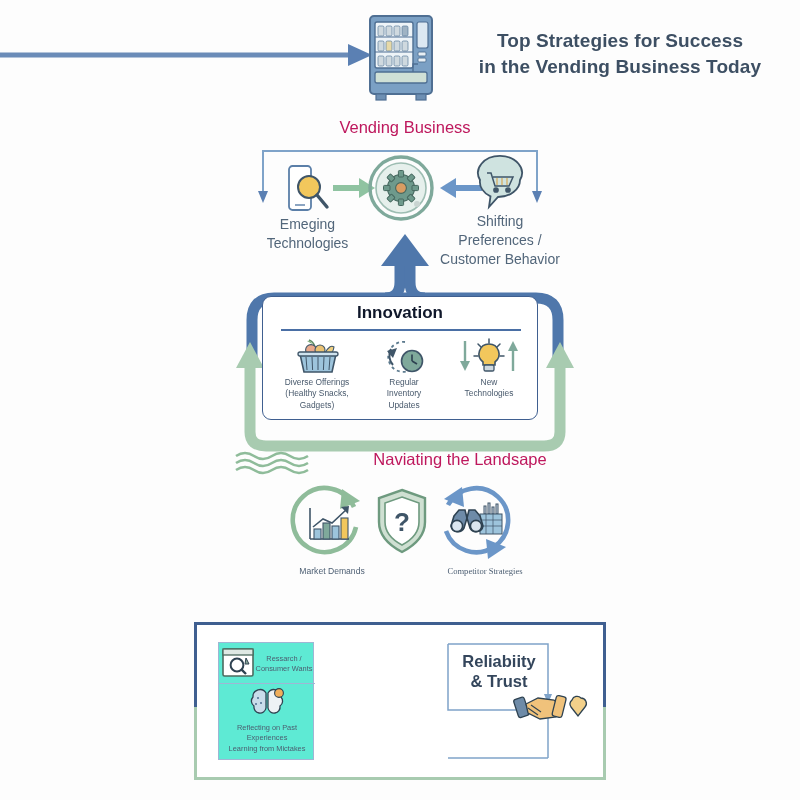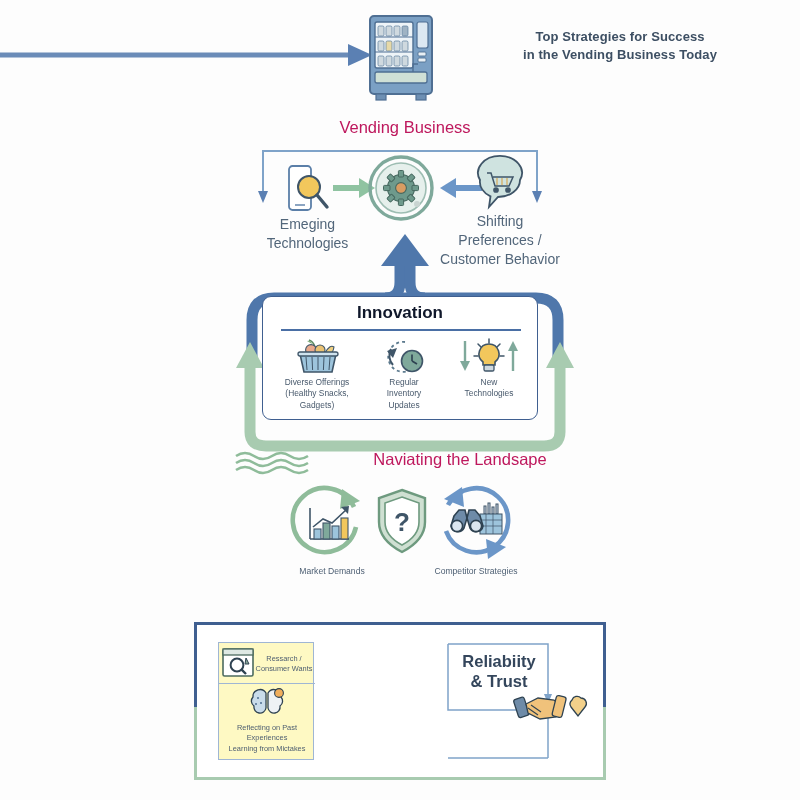--- a/index.html
+++ b/index.html
@@ -11,21 +11,21 @@
     overflow:hidden;
     position:relative;
   }
   .stage{position:absolute;inset:0;}
   .abs{position:absolute;}
 
   
   #header-row{left:0;top:0;width:800px;height:110px;}
   #headline{
     left:470px;top:28px;width:300px;
-    font-size:13px;font-weight:bold;line-height:1.35;
+    font-size:19px;font-weight:bold;line-height:1.35;
     color:#3d4f63;text-align:center;letter-spacing:.1px;
     white-space:pre-line;
   }
 
   
   .sec-title{
     text-align:center;font-weight:normal;color:#be185d;
   }
   #vending-title{left:240px;top:118px;width:330px;font-size:16.5px;}
   #landscape-title{left:260px;top:450px;width:400px;font-size:16.5px;text-align:center;}
@@ -54,21 +54,21 @@
   }
   .inv-col{position:absolute;top:40px;text-align:center;}
   .inv-cap{font-size:8.4px;color:#48596c;line-height:1.35;white-space:pre-line;margin-top:2px;}
 
   
   .land-label{position:absolute;font-size:8.6px;color:#4d5f73;text-align:center;}
 
   
   #insights-frame{left:194px;top:622px;width:412px;height:158px;}
   .ins-card{
-    position:absolute;background:#fef9c3;border:1px solid #9fb6d4;box-sizing:border-box;
+    position:absolute;background:#5eead4;border:1px solid #9fb6d4;box-sizing:border-box;
   }
   .ins-text{font-size:7.4px;color:#4c5d70;line-height:1.4;text-align:center;white-space:pre-line;}
 
   #reliability-text{
     position:absolute;left:446px;top:652px;width:96px;
     font-size:16.5px;font-weight:bold;color:#34465c;text-align:center;
     line-height:1.2;white-space:pre-line;
   }
 
   svg{display:block;overflow:visible;}
@@ -308,21 +308,21 @@
     </g>
     <g fill="#6e8ba8" stroke="#2e4251" stroke-width="1.6">
       <path d="M8 16 l5 -6 h6 l2 8 l-3 10 a7 7 0 0 1 -13 -2 z"></path>
       <path d="M34 16 l-5 -6 h-6 l-2 8 l3 10 a7 7 0 0 0 13 -2 z"></path>
     </g>
     <circle cx="11" cy="26" r="5.6" fill="#dbe6ef" stroke="#2e4251" stroke-width="1.6"></circle>
     <circle cx="30" cy="26" r="5.6" fill="#dbe6ef" stroke="#2e4251" stroke-width="1.6"></circle>
   </svg>
 
   <div class="land-label" style="left:262px;top:566px;width:140px;">Market Demands</div>
-  <div class="land-label" style="left:386px;top:566px;width:180px;">Competitor Strategies</div>
+  <div class="land-label" style="left:395px;top:566px;width:180px;font-family:Liberation Serif, serif;">Competitor Strategies</div>
 
   <div class="abs sec-title" id="insights-title">Valuable Insights</div>
 
   <div class="abs" id="insights-frame">
 
     <div class="abs" style="left:0;top:0;width:412px;height:88px;border:3px solid #3f5f90;border-bottom:none;box-sizing:border-box;"></div>
 
     <div class="abs" style="left:0;top:85px;width:412px;height:73px;border:3px solid #a8cbb0;border-top:none;box-sizing:border-box;"></div>
     <div class="abs" style="left:3px;top:3px;width:406px;height:152px;background:#fff;"></div>
 

